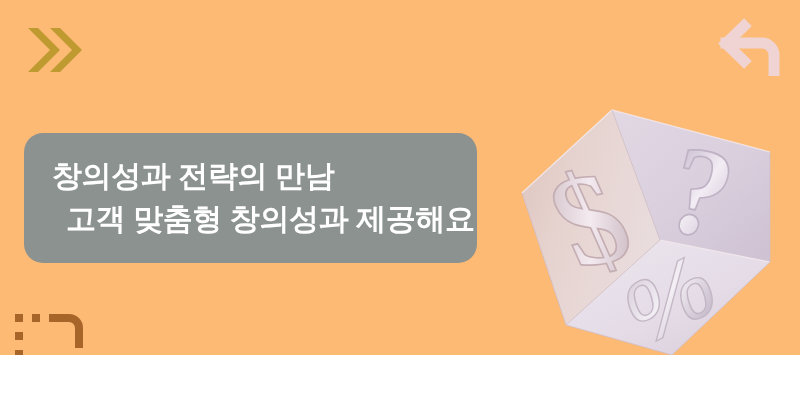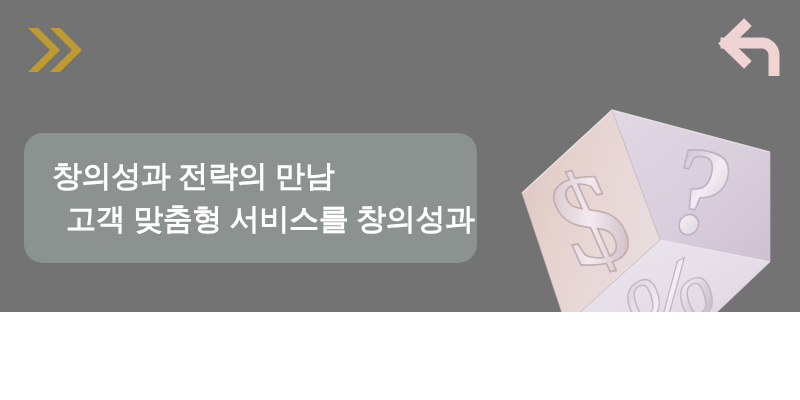--- a/index.html
+++ b/index.html
@@ -4,24 +4,24 @@
 <title>Banner</title>
 <style>
   html, body {
     margin: 0;
     padding: 0;
     background: #ffffff;
   }
   #banner {
     position: relative;
     width: 800px;
-    height: 312px;
+    height: 355px;
     overflow: hidden;
     font-family: "Liberation Sans", "DejaVu Sans", sans-serif;
-    background: #737373;
+    background: #fdba74;
   }
 
   
   .chevrons {
     position: absolute;
     left: 26px;
     top: 26px;
     width: 60px;
     height: 48px;
   }
@@ -122,21 +122,21 @@
         <rect x="53" y="68" width="8" height="8"></rect>
         <rect x="62" y="68" width="8" height="8"></rect>
 
         <rect x="62" y="52" width="8" height="8"></rect>
       </g>
     </svg>
   </div>
 
   <div class="headline-plate">
     <div class="headline-line">창의성과 전략의 만남</div>
-    <div class="headline-line indent">고객 맞춤형 서비스를 창의성과</div>
+    <div class="headline-line indent">고객 맞춤형 창의성과 제공해요</div>
   </div>
 
   <div class="cube-wrap">
     <svg width="300" height="276" viewBox="0 0 300 276" xmlns="http://www.w3.org/2000/svg">
       <defs>
         <linearGradient id="gLeft" x1="0" y1="0" x2="1" y2="0.45">
           <stop offset="0%" stop-color="#ddc3bd"></stop>
           <stop offset="42%" stop-color="#e6d3cf"></stop>
           <stop offset="100%" stop-color="#e9dcdd"></stop>
         </linearGradient>

